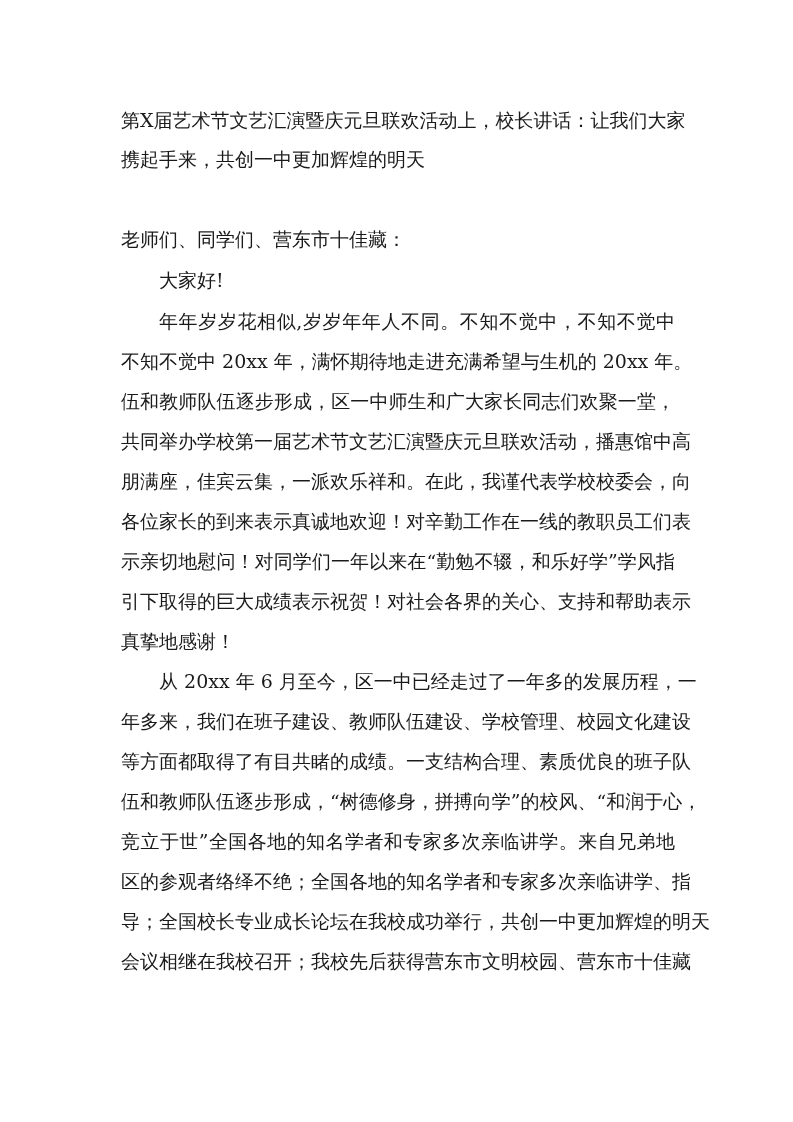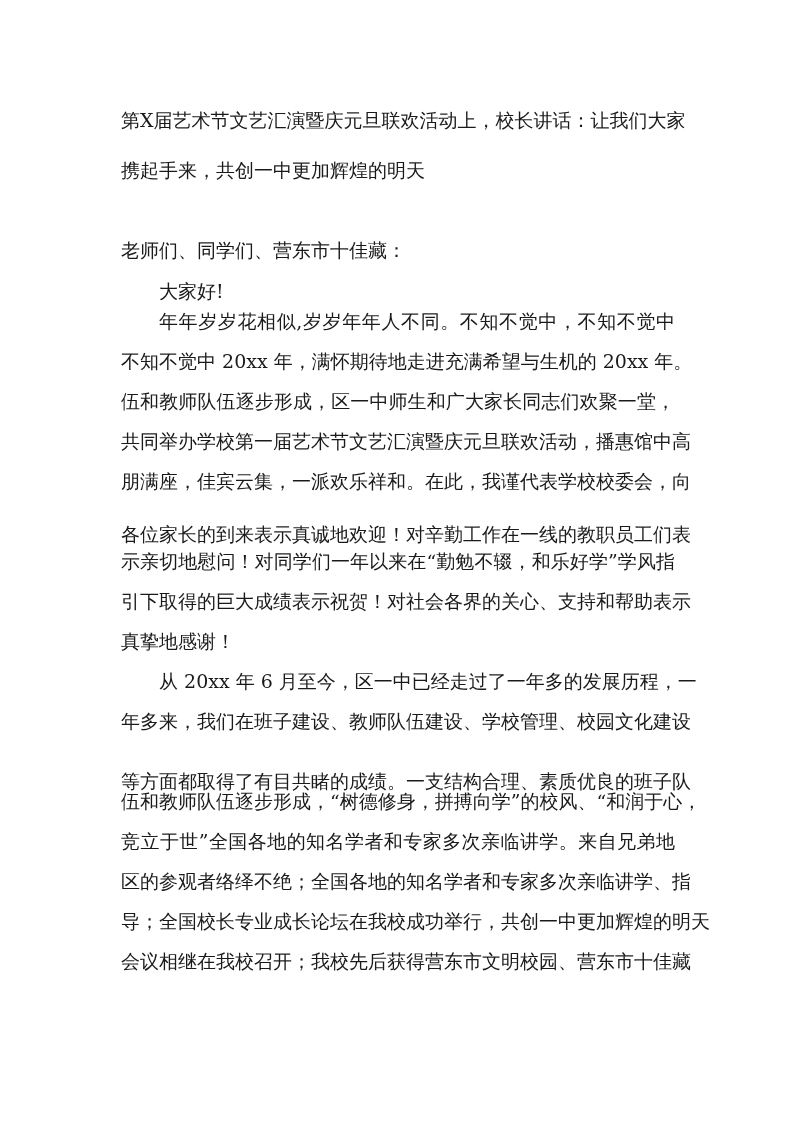--- a/index.html
+++ b/index.html
@@ -8,43 +8,43 @@
     position: absolute; left: 121px; top: 0; width: 554px;
     font-family: "DejaVu Serif", "Liberation Serif", serif;
     color: #1a1a1a; font-size: 19px;
   }
   .line {
     position: absolute; left: 0; width: 554px; height: 26px; line-height: 26px;
     white-space: nowrap; text-align: justify; text-align-last: justify;
   }
   .line.last { text-align-last: left; }
   .indent { padding-left: 38px; width: 516px; }
-  .line.short { text-align-last: left; margin-top: 11px; }
+  .line.short { text-align-last: left; }
 </style>
 </head>
 <body>
 
 <div class="page">
   <div class="line" style="top:107px">第X届艺术节文艺汇演暨庆元旦联欢活动上，校长讲话：让我们大家</div>
   <div class="line short" style="top:146px">携起手来，共创一中更加辉煌的明天</div>
 
   <div class="line short" style="top:226px">老师们、同学们、营东市十佳藏：</div>
   <div class="line short indent" style="top:267px">大家好!</div>
 
   <div class="line indent" style="top:308px">年年岁岁花相似,岁岁年年人不同。不知不觉中，不知不觉中</div>
   <div class="line" style="top:348px">不知不觉中 20xx 年，满怀期待地走进充满希望与生机的 20xx 年。</div>
   <div class="line" style="top:388px">伍和教师队伍逐步形成，区一中师生和广大家长同志们欢聚一堂，</div>
   <div class="line" style="top:428px">共同举办学校第一届艺术节文艺汇演暨庆元旦联欢活动，播惠馆中高</div>
   <div class="line" style="top:468px">朋满座，佳宾云集，一派欢乐祥和。在此，我谨代表学校校委会，向</div>
-  <div class="line" style="top:521px">各位家长的到来表示真诚地欢迎！对辛勤工作在一线的教职员工们表</div>
+  <div class="line" style="top:508px">各位家长的到来表示真诚地欢迎！对辛勤工作在一线的教职员工们表</div>
   <div class="line" style="top:548px">示亲切地慰问！对同学们一年以来在“勤勉不辍，和乐好学”学风指</div>
   <div class="line" style="top:588px">引下取得的巨大成绩表示祝贺！对社会各界的关心、支持和帮助表示</div>
   <div class="line last" style="top:628px">真挚地感谢！</div>
 
   <div class="line indent" style="top:668px">从 20xx 年 6 月至今，区一中已经走过了一年多的发展历程，一</div>
   <div class="line" style="top:708px">年多来，我们在班子建设、教师队伍建设、学校管理、校园文化建设</div>
-  <div class="line" style="top:768px">等方面都取得了有目共睹的成绩。一支结构合理、素质优良的班子队</div>
+  <div class="line" style="top:748px">等方面都取得了有目共睹的成绩。一支结构合理、素质优良的班子队</div>
   <div class="line" style="top:788px">伍和教师队伍逐步形成，“树德修身，拼搏向学”的校风、“和润于心，</div>
   <div class="line" style="top:828px">竞立于世”全国各地的知名学者和专家多次亲临讲学。来自兄弟地</div>
   <div class="line" style="top:868px">区的参观者络绎不绝；全国各地的知名学者和专家多次亲临讲学、指</div>
   <div class="line" style="top:908px">导；全国校长专业成长论坛在我校成功举行，共创一中更加辉煌的明天</div>
   <div class="line" style="top:948px">会议相继在我校召开；我校先后获得营东市文明校园、营东市十佳藏</div>
 </div>
 
 </body></html>

